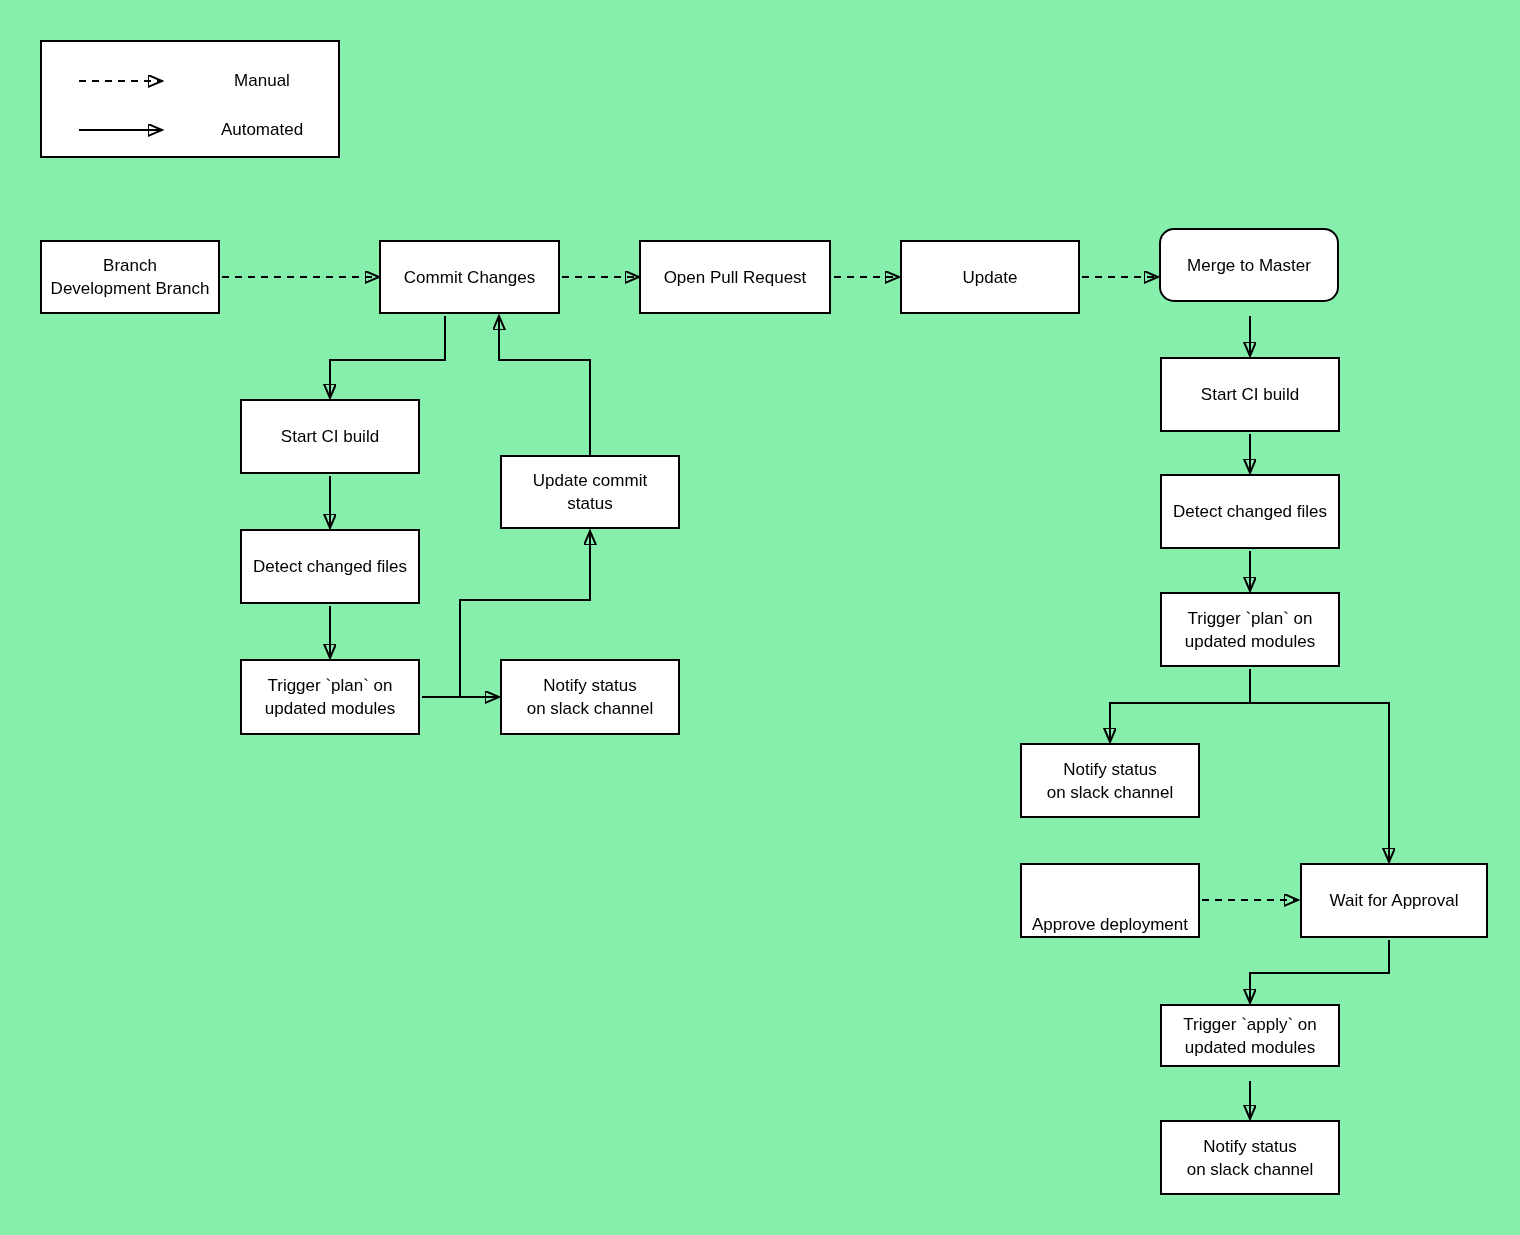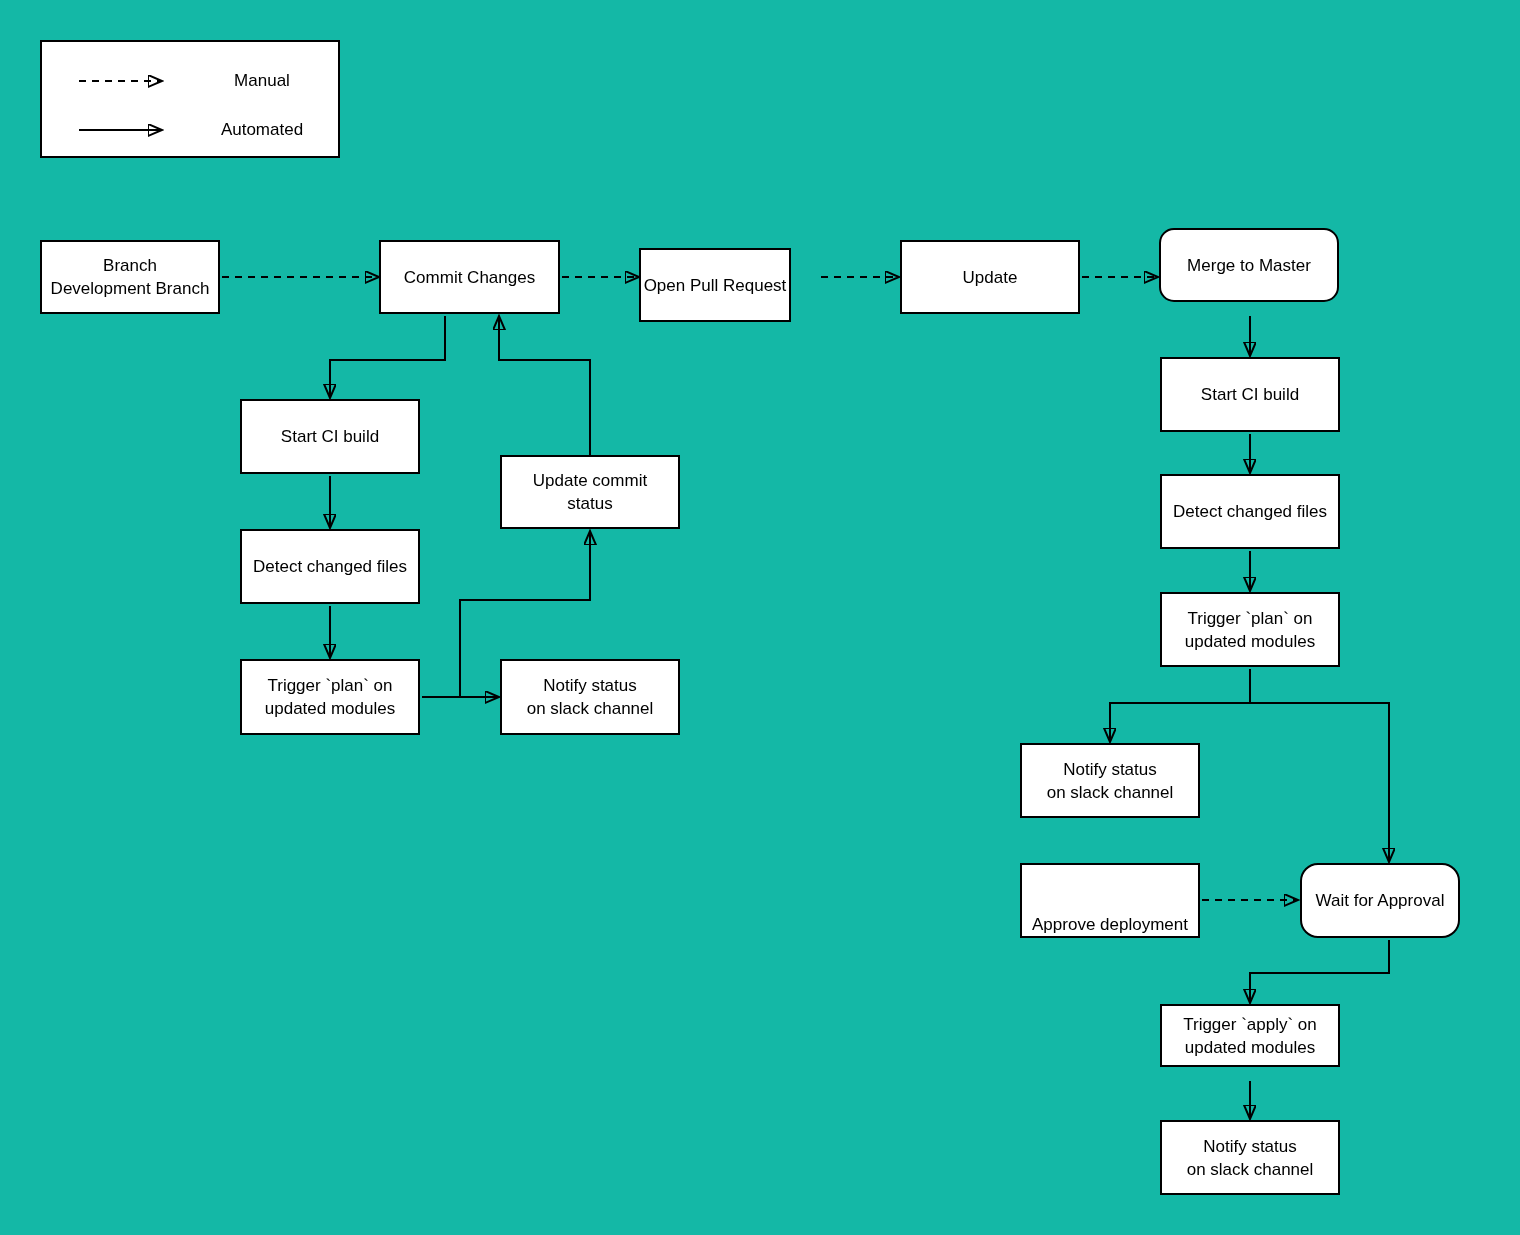--- a/index.html
+++ b/index.html
@@ -5,21 +5,21 @@
   html, body { margin: 0; padding: 0; }
   body {
     width: 1520px; height: 1235px;
     background: #ffffff;
     font-family: "Liberation Sans", sans-serif;
     color: #000000;
   }
   .canvas {
     position: relative;
     width: 1520px; height: 1235px;
-    background: #14b8a6;
+    background: #86efac;
     overflow: hidden;
   }
   .edges {
     position: absolute; left: 0; top: 0;
     width: 1520px; height: 1235px;
   }
   .edges path {
     fill: none;
     stroke: #000000;
     stroke-width: 2;
@@ -112,21 +112,21 @@
 
   <div class="node" style="left:40px;top:240px;width:180px;height:74px;">
     <span>Branch</span>
     <span>Development Branch</span>
   </div>
 
   <div class="node" style="left:379px;top:240px;width:181px;height:74px;">
     <span>Commit Changes</span>
   </div>
 
-  <div class="node" style="left:639px;top:240px;width:152px;height:74px;margin-top:8px;">
+  <div class="node" style="left:639px;top:240px;width:192px;height:74px;">
     <span>Open Pull Request</span>
   </div>
 
   <div class="node" style="left:900px;top:240px;width:180px;height:74px;">
     <span>Update</span>
   </div>
 
   <div class="node" style="left:1159px;top:228px;width:180px;height:74px;border-radius:15px;">
     <span>Merge to Master</span>
   </div>
@@ -169,21 +169,21 @@
 
   <div class="node" style="left:1020px;top:743px;width:180px;height:75px;">
     <span>Notify status</span>
     <span>on slack channel</span>
   </div>
 
   <div class="node" style="left:1020px;top:863px;width:180px;height:75px;justify-content:flex-end;">
     <span>Approve deployment</span>
   </div>
 
-  <div class="node" style="left:1300px;top:863px;width:160px;height:75px;border-radius:18px;">
+  <div class="node" style="left:1300px;top:863px;width:188px;height:75px;">
     <span>Wait for Approval</span>
   </div>
 
   <div class="node" style="left:1160px;top:1004px;width:180px;height:63px;">
     <span>Trigger `apply` on</span>
     <span>updated modules</span>
   </div>
 
   <div class="node" style="left:1160px;top:1120px;width:180px;height:75px;">
     <span>Notify status</span>

